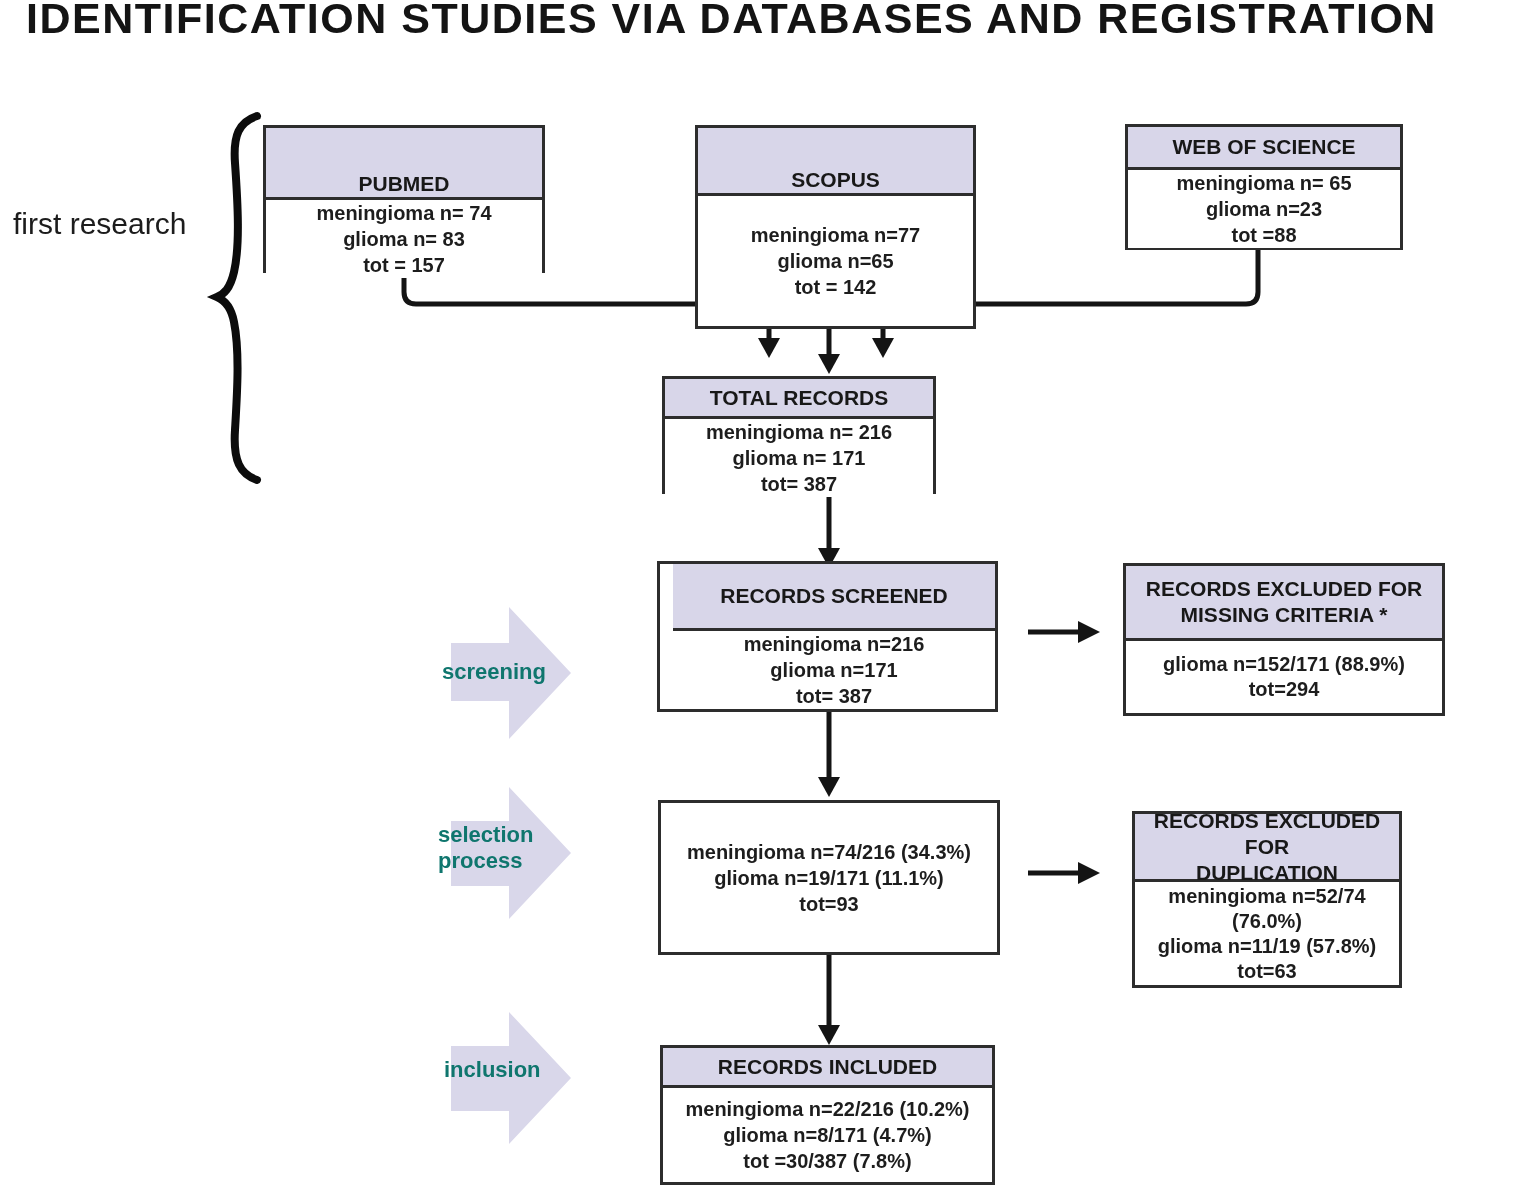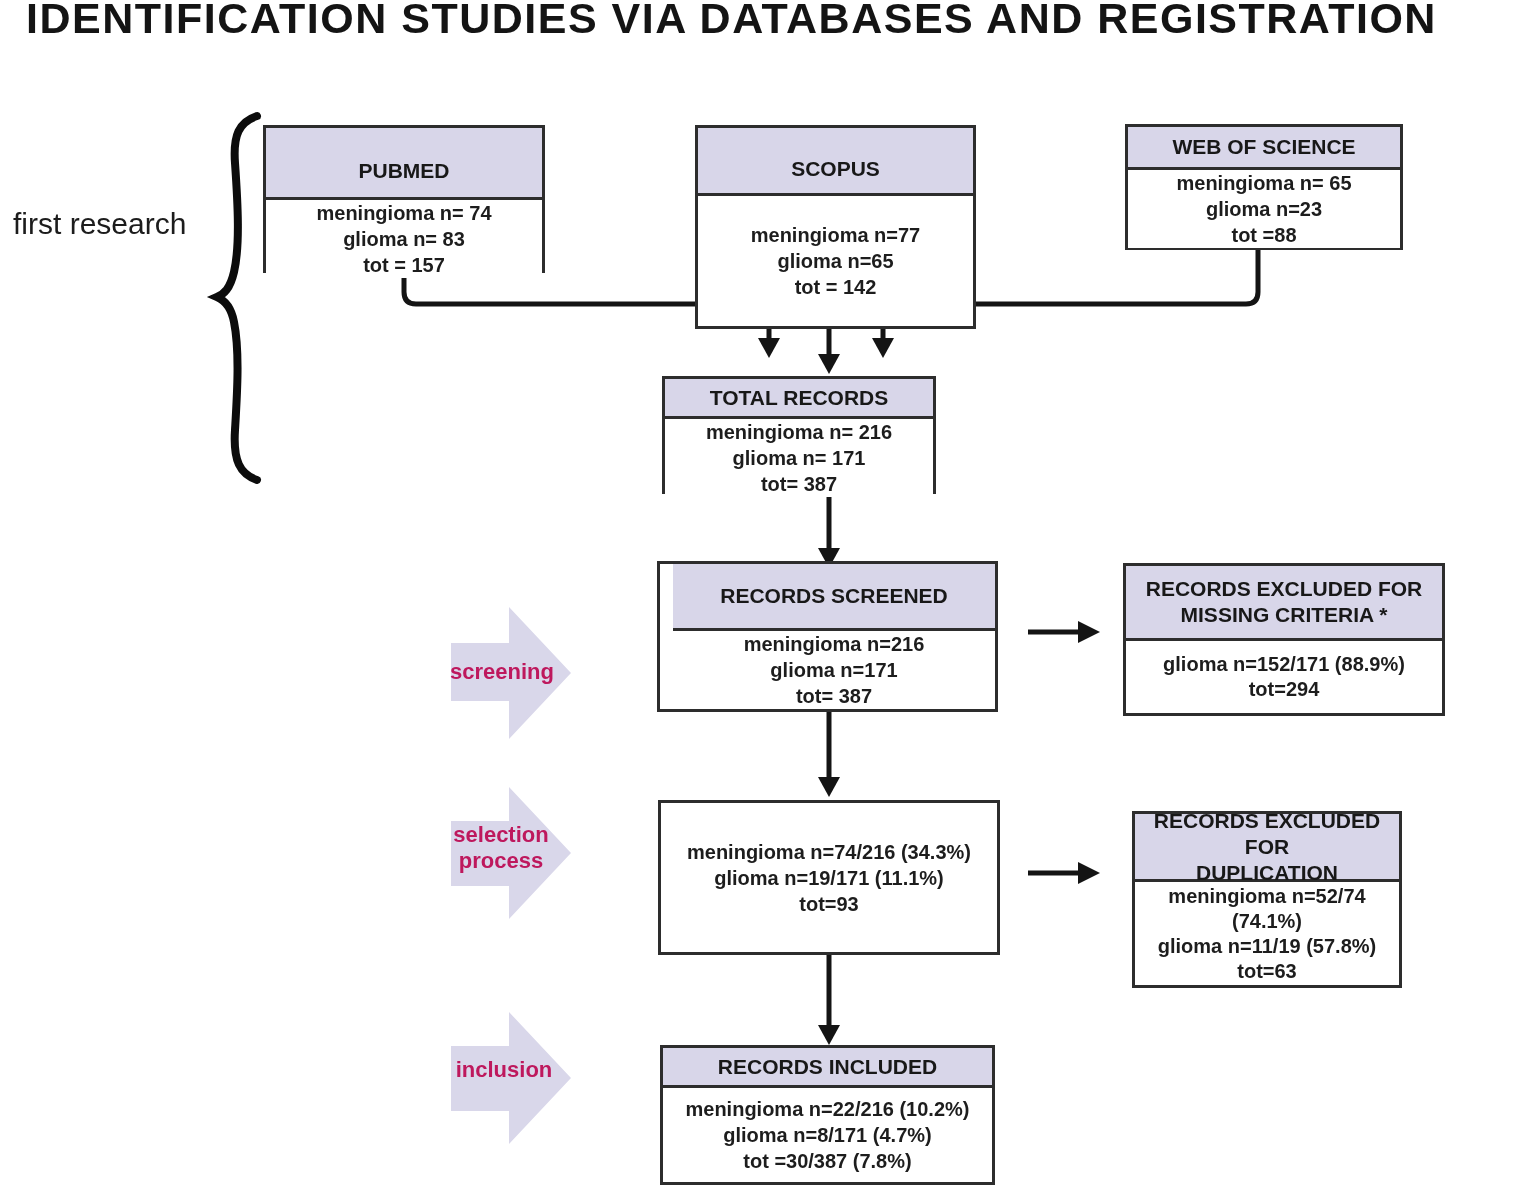--- a/index.html
+++ b/index.html
@@ -18,29 +18,29 @@
   .box{
     position:absolute;box-sizing:border-box;border:3px solid var(--border,#2d2d2d);
     background:#ffffff;display:flex;flex-direction:column;
   }
   .bh{
     box-sizing:border-box;flex:0 0 auto;background:var(--header-fill,#d8d6e9);
     border-bottom:3px solid var(--border,#2d2d2d);
     display:flex;flex-direction:column;justify-content:center;align-items:center;
     font-weight:bold;font-size:21px;line-height:26px;text-align:center;color:#181818;
   }
-  .bh.top-align{justify-content:center;padding-top:17px;}
+  .bh.top-align{justify-content:flex-end;padding-top:17px;}
   .bb{
     flex:1 1 auto;display:flex;flex-direction:column;justify-content:center;align-items:center;
     font-size:20px;font-weight:600;line-height:26px;color:#1d1d1d;background:#ffffff;
   }
   .side-label{position:absolute;font-size:30px;font-weight:400;color:#1c1c1c;white-space:nowrap;}
   .stage-label{
-    position:absolute;font-size:22px;font-weight:600;color:#be185d;
-    text-align:center;line-height:26px;
+    position:absolute;font-size:22px;font-weight:600;color:#0f766e;
+    text-align:left;line-height:26px;
   }
 </style>
 </head>
 <body>
 
 <div id="stage" style="--header-fill: #d8d6e9; --border: #2d2d2d; --line: #141414; --text: #1c1c1c;">
 
   <h1 id="page-title">IDENTIFICATION STUDIES VIA DATABASES AND REGISTRATION</h1>
 
   <svg id="svg-layer" viewBox="0 0 1535 1194" xmlns="http://www.w3.org/2000/svg">
@@ -163,21 +163,21 @@
     </div>
   </div>
 
   <div class="box" style="left:1132px;top:811px;width:270px;height:177px;">
     <div class="bh" style="height:68px;">
       <div>RECORDS EXCLUDED FOR</div>
       <div>DUPLICATION</div>
     </div>
     <div class="bb" style="line-height:25px;">
       <div>meningioma n=52/74</div>
-      <div>(74.1%)</div>
+      <div>(76.0%)</div>
       <div>glioma n=11/19 (57.8%)</div>
       <div>tot=63</div>
     </div>
   </div>
 
   <div class="box" style="left:660px;top:1045px;width:335px;height:140px;">
     <div class="bh" style="height:40px;">
       <div>RECORDS INCLUDED</div>
     </div>
     <div class="bb">

